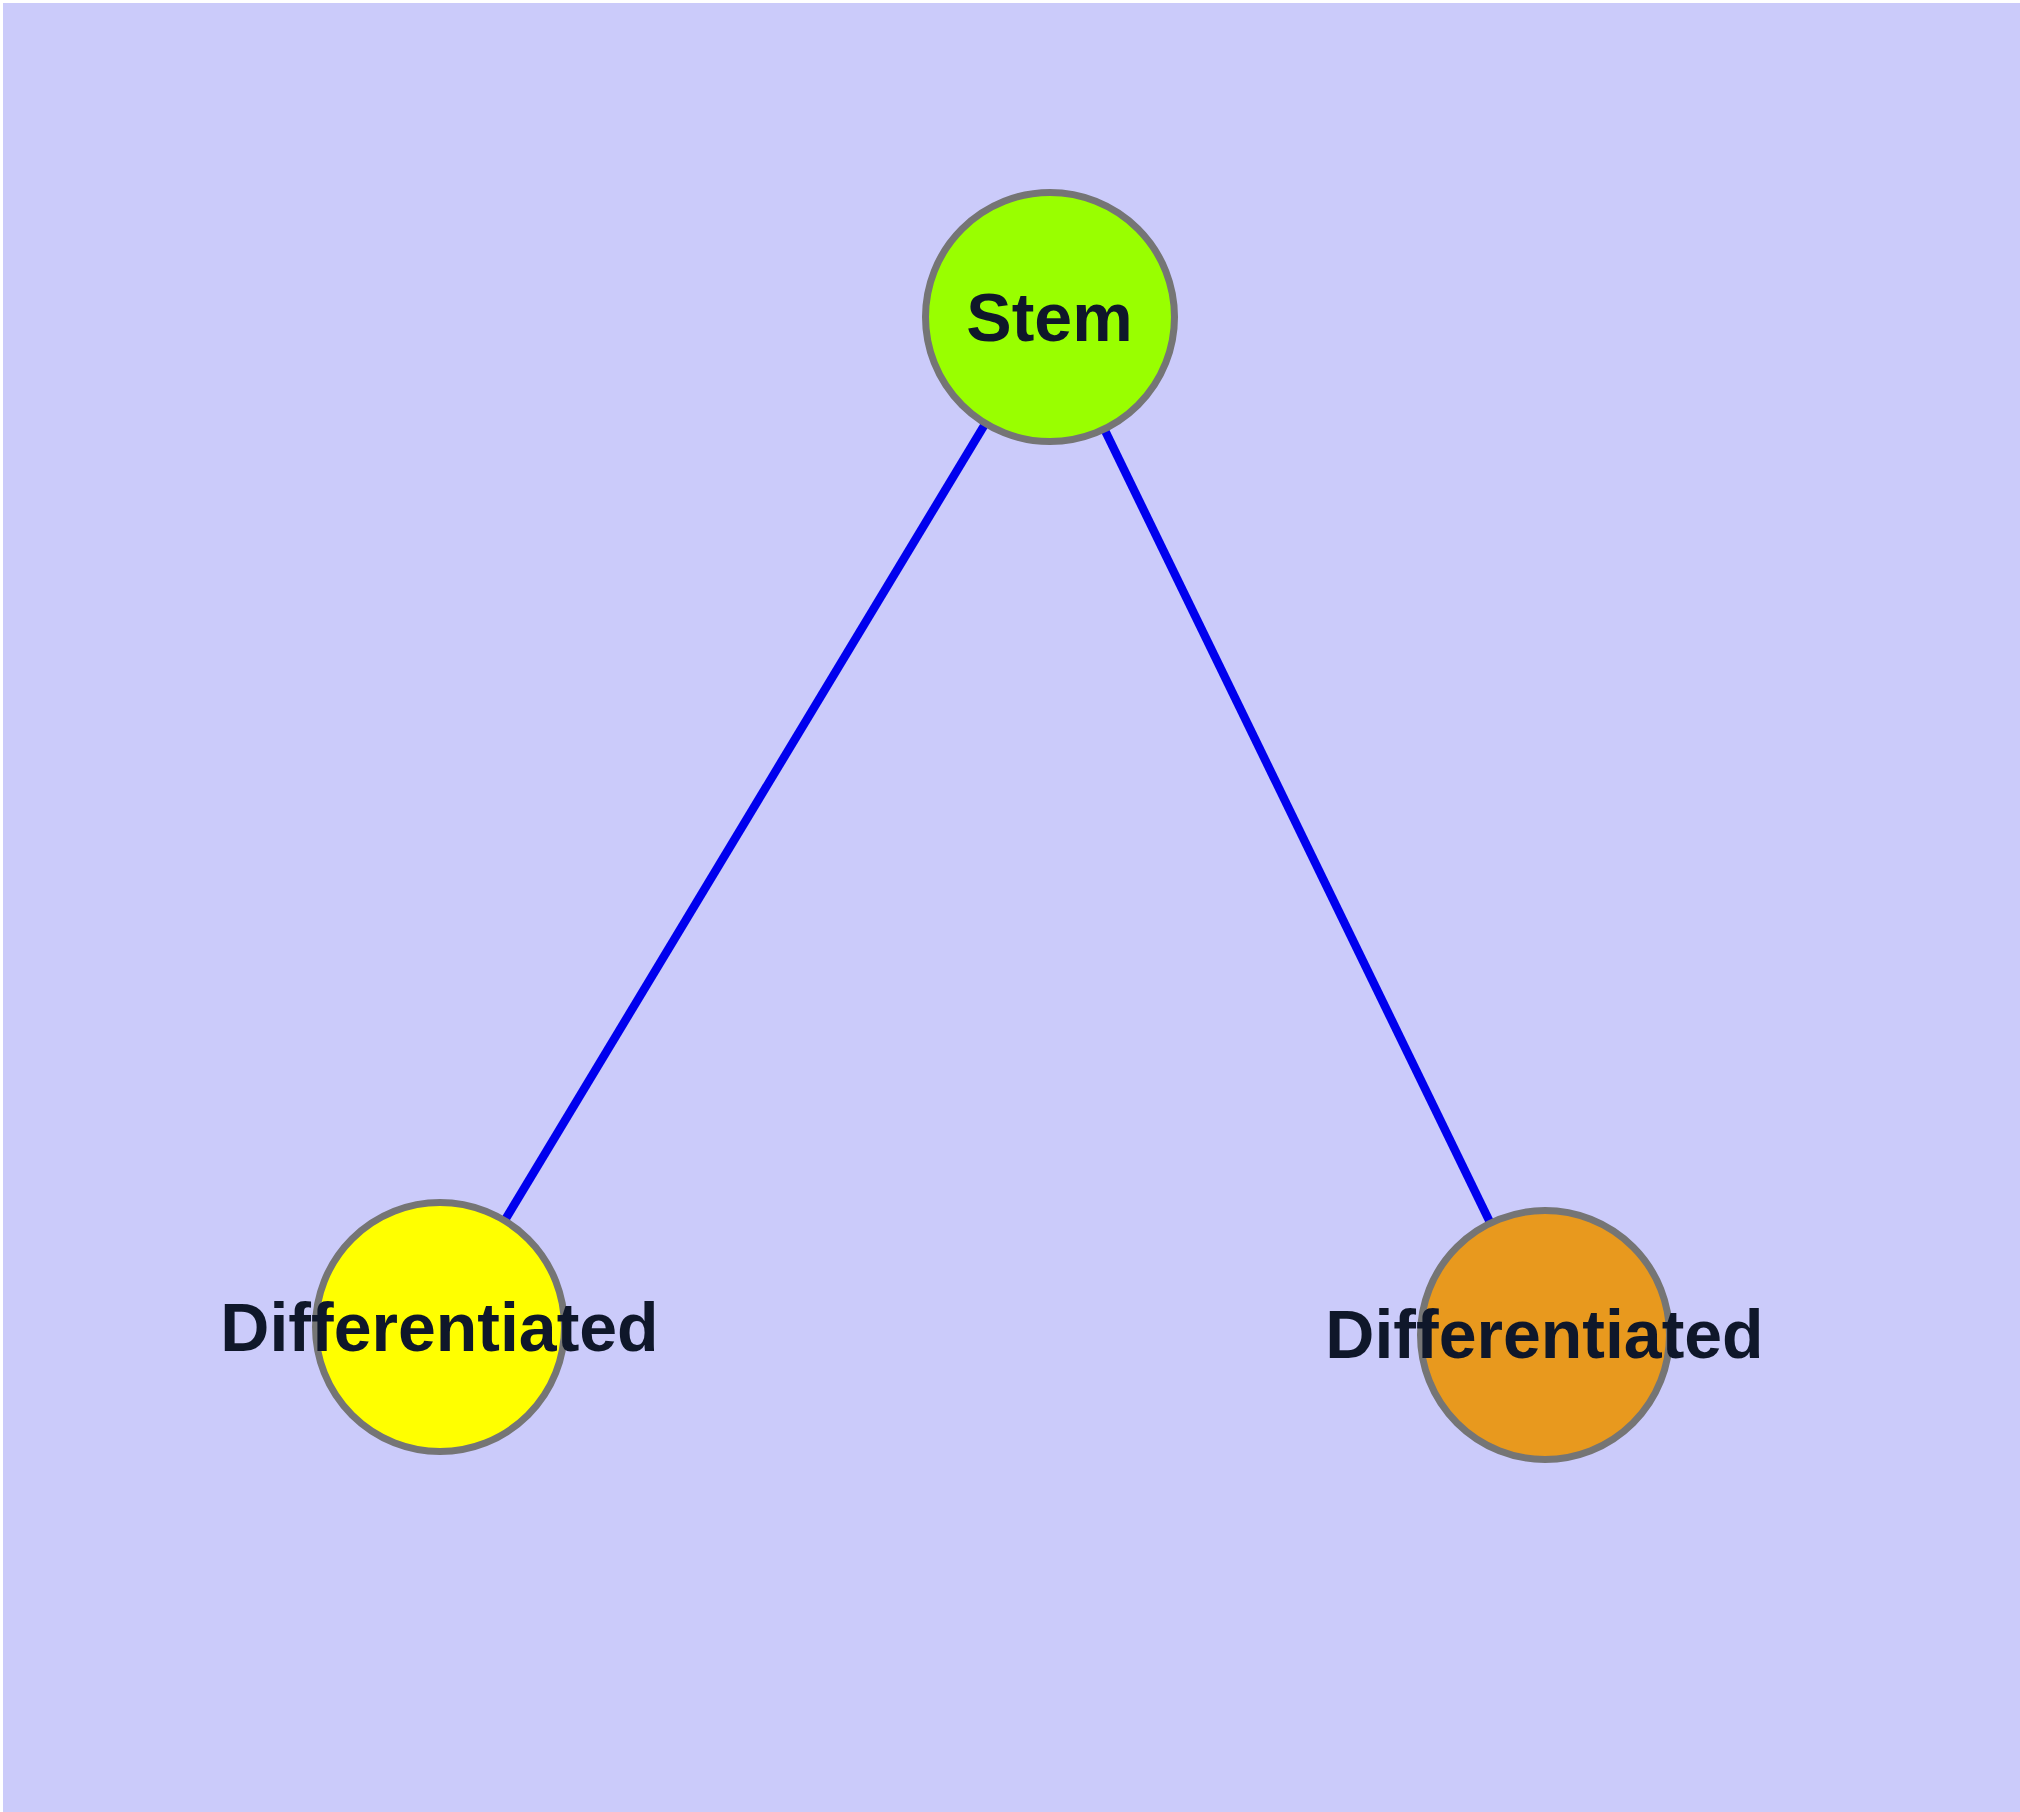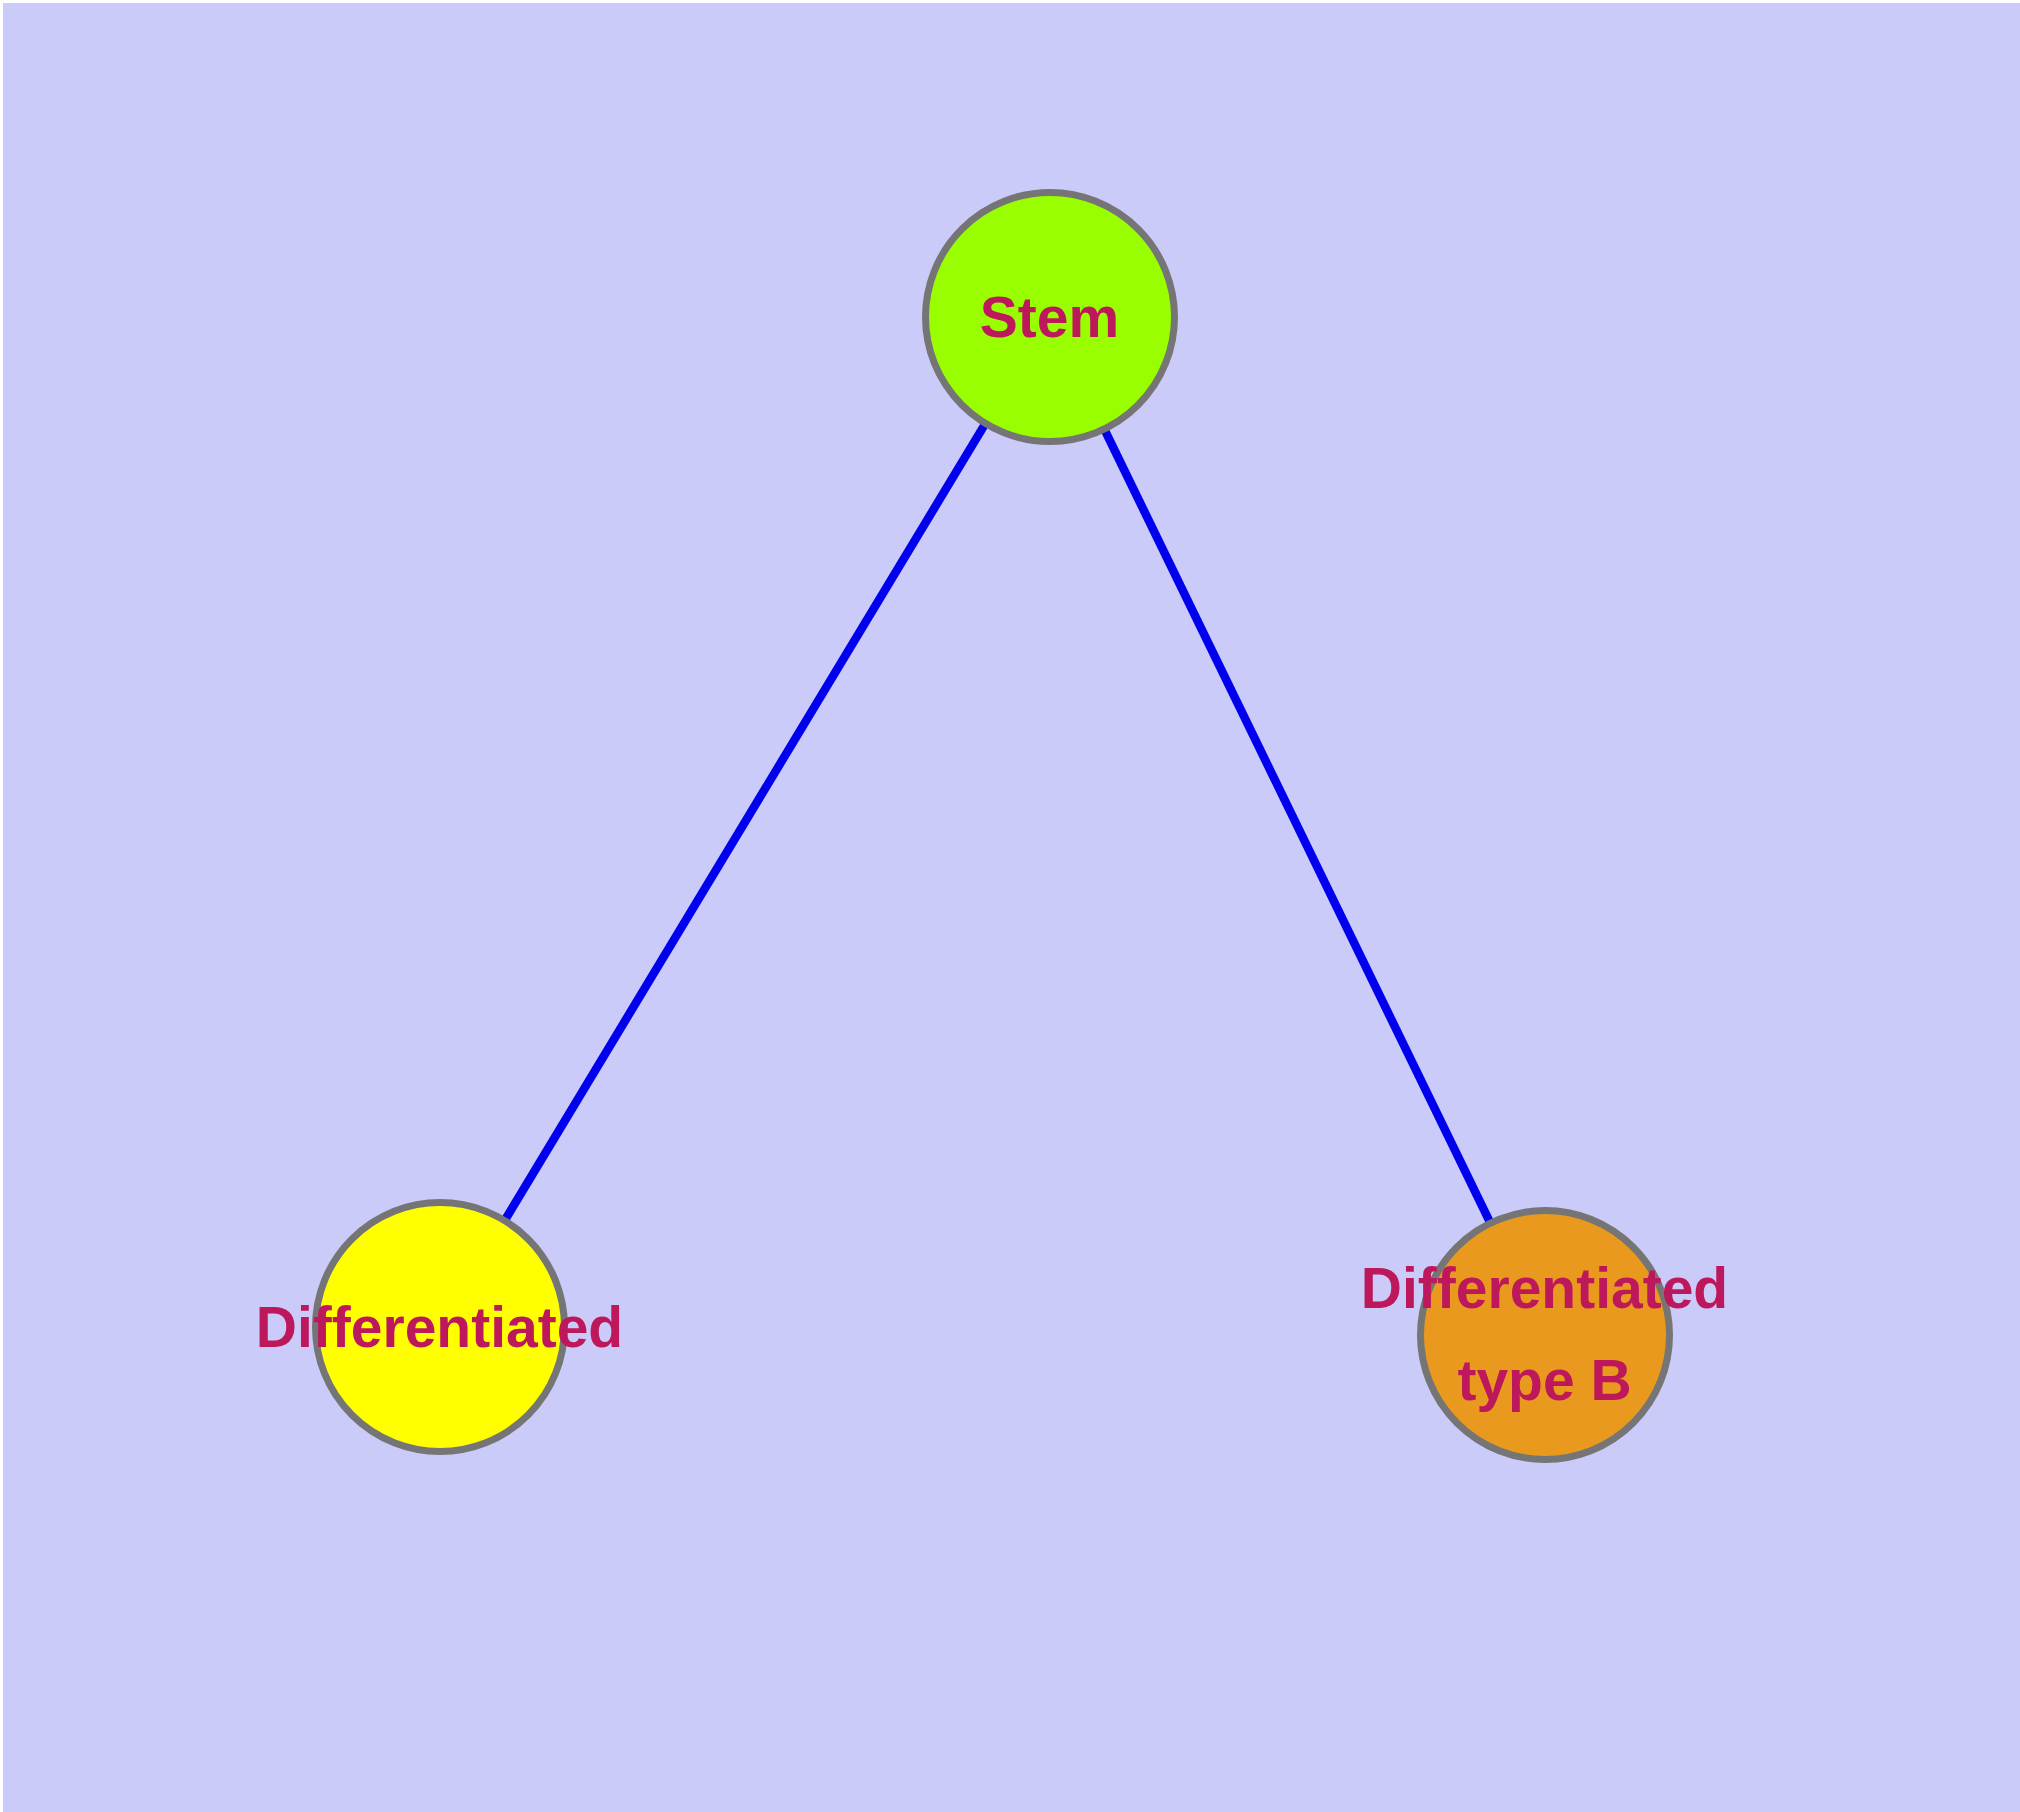--- a/index.html
+++ b/index.html
@@ -34,23 +34,23 @@
     box-sizing: border-box;
     border: 7.6px solid #757575;
     border-radius: 50%;
   }
   .node-stem   { left: 919px; top: 186px;  }
   .node-type-a { left: 309px;  top: 1196px; }
   .node-type-b { left: 1414px; top: 1204px; }
   .node-label {
     position: absolute;
     transform: translate(-50%, -50%);
-    color: #be185d;
+    color: #0f172a;
     font-weight: bold;
-    font-size: 57px;
+    font-size: 68px;
     line-height: 92px;
     text-align: center;
     white-space: nowrap;
   }
   .label-stem   { left: 1047px; top: 314px;  }
   .label-type-a { left: 437px;  top: 1324px; }
   .label-type-b { left: 1542px; top: 1331px; }
 </style>
 </head>
 <body>
@@ -69,17 +69,16 @@
   <div class="node node-type-b" style="background-color: rgb(232, 153, 30);"></div>
 
   <div class="node-label label-stem">Stem</div>
 
   <div class="node-label label-type-a">
     <div>Differentiated</div>
   </div>
 
   <div class="node-label label-type-b">
     <div>Differentiated</div>
-    <div>type B</div>
   </div>
 
 </div>
 
 
 </body></html>

